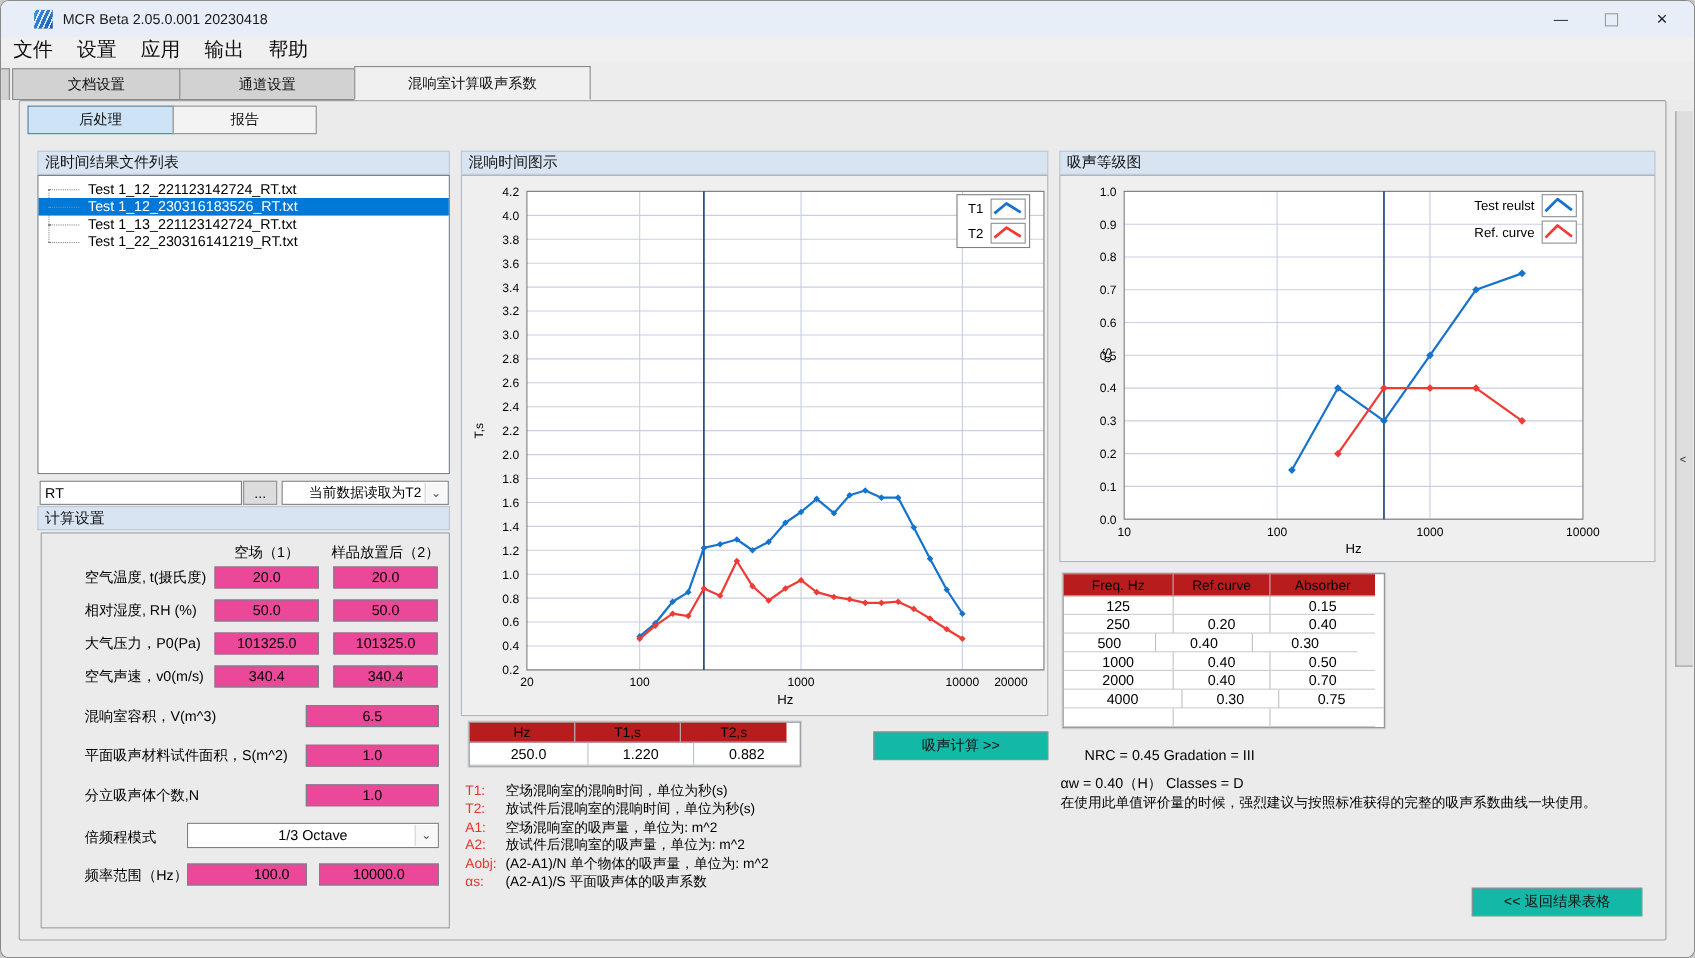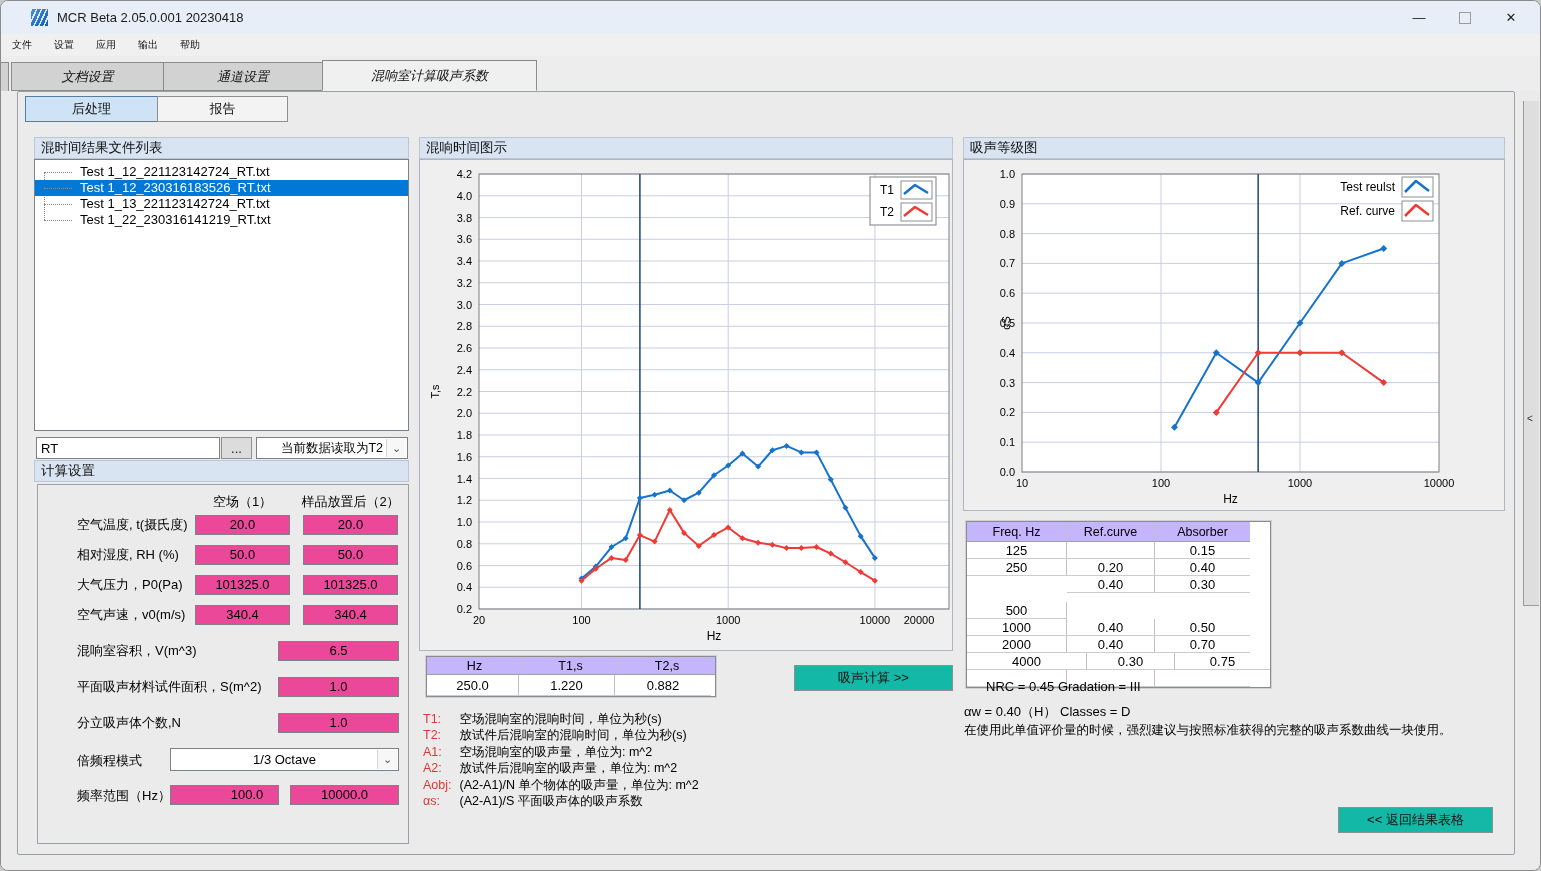--- a/index.html
+++ b/index.html
@@ -12,23 +12,23 @@
                 repeating-linear-gradient(115deg, rgba(255,255,255,.85) 0 1.5px, rgba(255,255,255,0) 1.5px 4.5px),
                 linear-gradient(135deg,#3f93e0 0%,#155cb0 100%); }
   .title { position:absolute; left:56px; top:9px; font-size:13px; color:#1a1a1a; white-space:nowrap; }
   .win-btns { position:absolute; right:6px; top:0; height:33px; display:flex; }
   .win-btn { width:46px; height:33px; display:flex; align-items:center; justify-content:center;
              font-size:13px; color:#222; cursor:default; }
   .max-square { width:10px; height:10px; border:1px solid #9a9a9a; display:inline-block; }
   
   .menubar { position:absolute; top:33px; left:0; right:0; height:22px; background:#f0f0f0;
              display:flex; align-items:center; }
-  .menu-item { font-size:10px; padding:0 11px; height:22px; line-height:22px; color:#111; }
-  
-  .tabstrip { position:absolute; top:55px; left:0; right:0; height:35px; background:#ededed;font-style:italic; }
+  .menu-item { font-size:18px; padding:0 11px; height:22px; line-height:22px; color:#111; }
+  
+  .tabstrip { position:absolute; top:55px; left:0; right:0; height:35px; background:#ededed; }
   .tab { position:absolute; bottom:0; height:29px; box-sizing:border-box; border:1px solid #8a8a8a;
          background:#d2d2d2; font-size:13px; color:#111; display:flex; align-items:center; justify-content:center; }
   .tab.active { background:#f0f0f0; height:31px; border-bottom:1px solid #f0f0f0; z-index:2; }
   .tab-stub { position:absolute; bottom:0; left:0; width:8px; height:29px; background:#d2d2d2;
               border-top:1px solid #8a8a8a; border-right:1px solid #8a8a8a; box-sizing:border-box; }
   
   .content { position:absolute; top:90px; left:0; right:0; bottom:0; background:#ebebeb; }
   .groupbox { position:absolute; left:16px; top:0; width:1496px; height:762px;
               border:1px solid #9aa0a6; border-radius:2px; }
   .subtab { position:absolute; top:5px; height:26px; box-sizing:border-box; font-size:13px;
@@ -64,21 +64,21 @@
                 height:20px; line-height:18px; font-size:13px; text-align:center; color:#000; }
   
   .chart-frame { position:absolute; background:#efefef; border:1px solid #b0b6bf; box-sizing:border-box; }
   
   .ui-table { position:absolute; border:1px solid #888d92; background:#fff; box-shadow:0 0 0 1px #d2d2d2; }
   .t-row { display:flex; }
   .t-cell { box-sizing:border-box; border-right:1px solid #bcc1c7; border-bottom:1px solid #cccccc;
             text-align:center; font-size:13px; color:#000; overflow:hidden; display:flex;
             align-items:center; justify-content:center; }
   .t-row .t-cell:last-child { border-right:none; }
-  .t-row.hdr .t-cell { background:#c4b5fd; border-bottom:1px solid #98a0a8; font-size:12.5px; }
+  .t-row.hdr .t-cell { background:#b91c1c; border-bottom:1px solid #98a0a8; font-size:12.5px; }
   
   .def-line { position:relative; font-size:12.5px; line-height:16.4px; color:#000; white-space:nowrap; }
   .def-term { color:#e0382e; display:inline-block; min-width:33px; }
   
   .res-text { position:absolute; font-size:13px; color:#000; white-space:nowrap; }
   .note-text { position:absolute; font-size:12.5px; color:#000; white-space:nowrap; }
   
   .splitter { position:absolute; left:1522px; top:10px; width:16px; height:505px;
               background:#dedede; border-left:1px solid #9a9a9a; border-bottom:1px solid #9a9a9a;
               box-sizing:border-box; }
@@ -279,21 +279,21 @@
           <polyline points="484,56 494.95,47 508,55" fill="none" stroke="#ee3b35" stroke-width="2.5" stroke-linejoin="round"></polyline>
         </svg>
     </div>
     <div class="ui-table" id="rt-readout-table" style="left:425px; top:565px;">
         <div class="t-row hdr">
           <div class="t-cell" style="width: 96px; height: 18px;">Hz</div>
           <div class="t-cell" style="width: 96px; height: 18px;">T1,s</div>
           <div class="t-cell" style="width: 96px; height: 18px;">T2,s</div>
         </div>
         <div class="t-row">
-          <div class="t-cell" style="width: 92px; height: 21px;">250.0</div>
+          <div class="t-cell" style="width: 108px; height: 21px;">250.0</div>
           <div class="t-cell" style="width: 96px; height: 21px;">1.220</div>
           <div class="t-cell" style="width: 96px; height: 21px;">0.882</div>
         </div>
       </div>
     <div class="btn" style="left:793px; top:574px; width:159px; height:26px;">吸声计算 &gt;&gt;</div>
     <div id="definitions" style="position:absolute; left:422px; top:620px;">
         <div class="def-line"><span class="def-term">T1:</span><span> 空场混响室的混响时间，单位为秒(s)</span></div>
         <div class="def-line"><span class="def-term">T2:</span><span> 放试件后混响室的混响时间，单位为秒(s)</span></div>
         <div class="def-line"><span class="def-term">A1:</span><span> 空场混响室的吸声量，单位为: m^2</span></div>
         <div class="def-line"><span class="def-term">A2:</span><span> 放试件后混响室的吸声量，单位为: m^2</span></div>
@@ -368,36 +368,36 @@
           <div class="t-cell" style="width: 100px; height: 17px;">125</div>
           <div class="t-cell" style="width: 88px; height: 17px;"></div>
           <div class="t-cell" style="width: 95px; height: 17px;">0.15</div>
         </div>
         <div class="t-row">
           <div class="t-cell" style="width: 100px; height: 17px;">250</div>
           <div class="t-cell" style="width: 88px; height: 17px;">0.20</div>
           <div class="t-cell" style="width: 95px; height: 17px;">0.40</div>
         </div>
         <div class="t-row">
-          <div class="t-cell" style="width: 100px; height: 17px; margin-top: 26px;">500</div>
+          <div class="t-cell" style="width: 84px; height: 17px;">500</div>
           <div class="t-cell" style="width: 88px; height: 17px;">0.40</div>
           <div class="t-cell" style="width: 95px; height: 17px;">0.30</div>
         </div>
         <div class="t-row">
           <div class="t-cell" style="width: 100px; height: 17px;">1000</div>
           <div class="t-cell" style="width: 88px; height: 17px;">0.40</div>
           <div class="t-cell" style="width: 95px; height: 17px;">0.50</div>
         </div>
         <div class="t-row">
           <div class="t-cell" style="width: 100px; height: 17px;">2000</div>
           <div class="t-cell" style="width: 88px; height: 17px;">0.40</div>
           <div class="t-cell" style="width: 95px; height: 17px;">0.70</div>
         </div>
         <div class="t-row">
-          <div class="t-cell" style="width: 120px; height: 17px;">4000</div>
+          <div class="t-cell" style="width: 108px; height: 17px;">4000</div>
           <div class="t-cell" style="width: 88px; height: 17px;">0.30</div>
           <div class="t-cell" style="width: 95px; height: 17px;">0.75</div>
         </div>
         <div class="t-row">
           <div class="t-cell" style="width: 100px; height: 17px;"></div>
           <div class="t-cell" style="width: 88px; height: 17px;"></div>
           <div class="t-cell" style="width: 95px; height: 17px;"></div>
         </div>
       </div>
 

